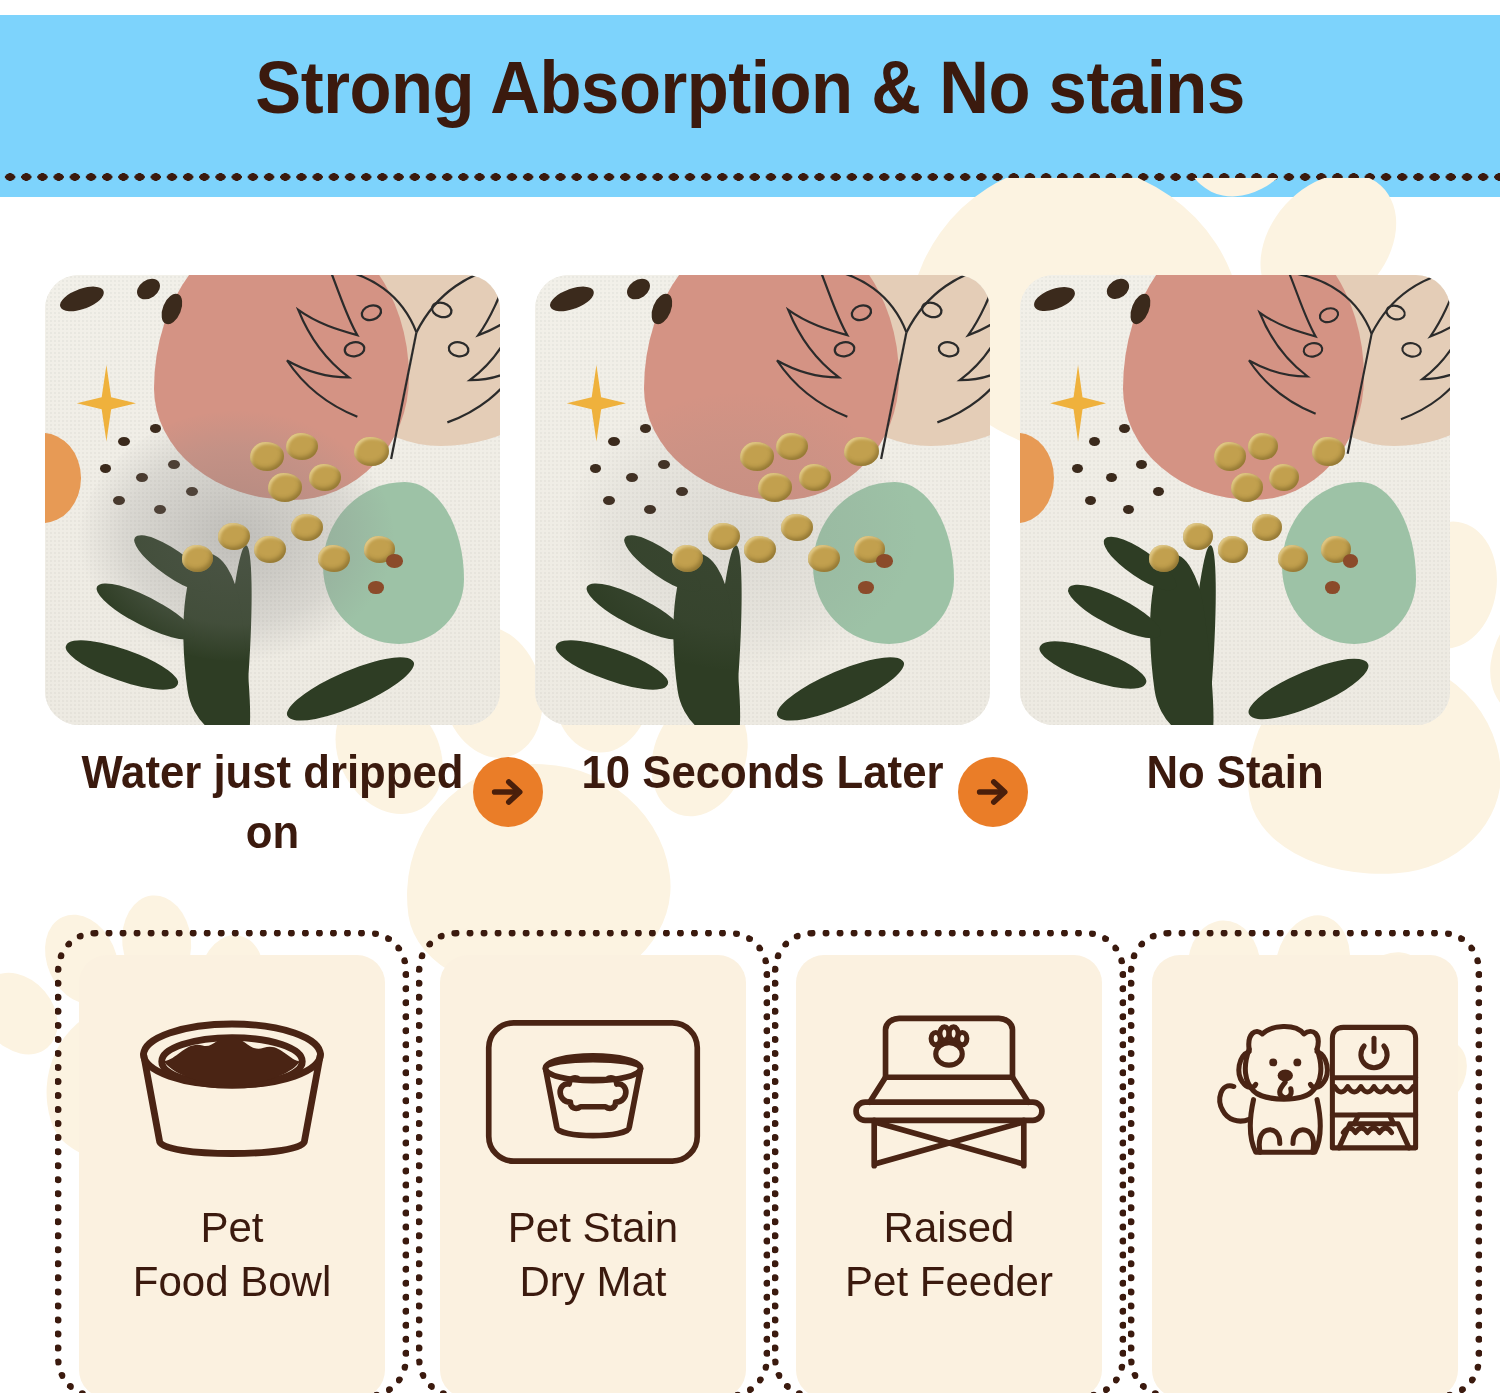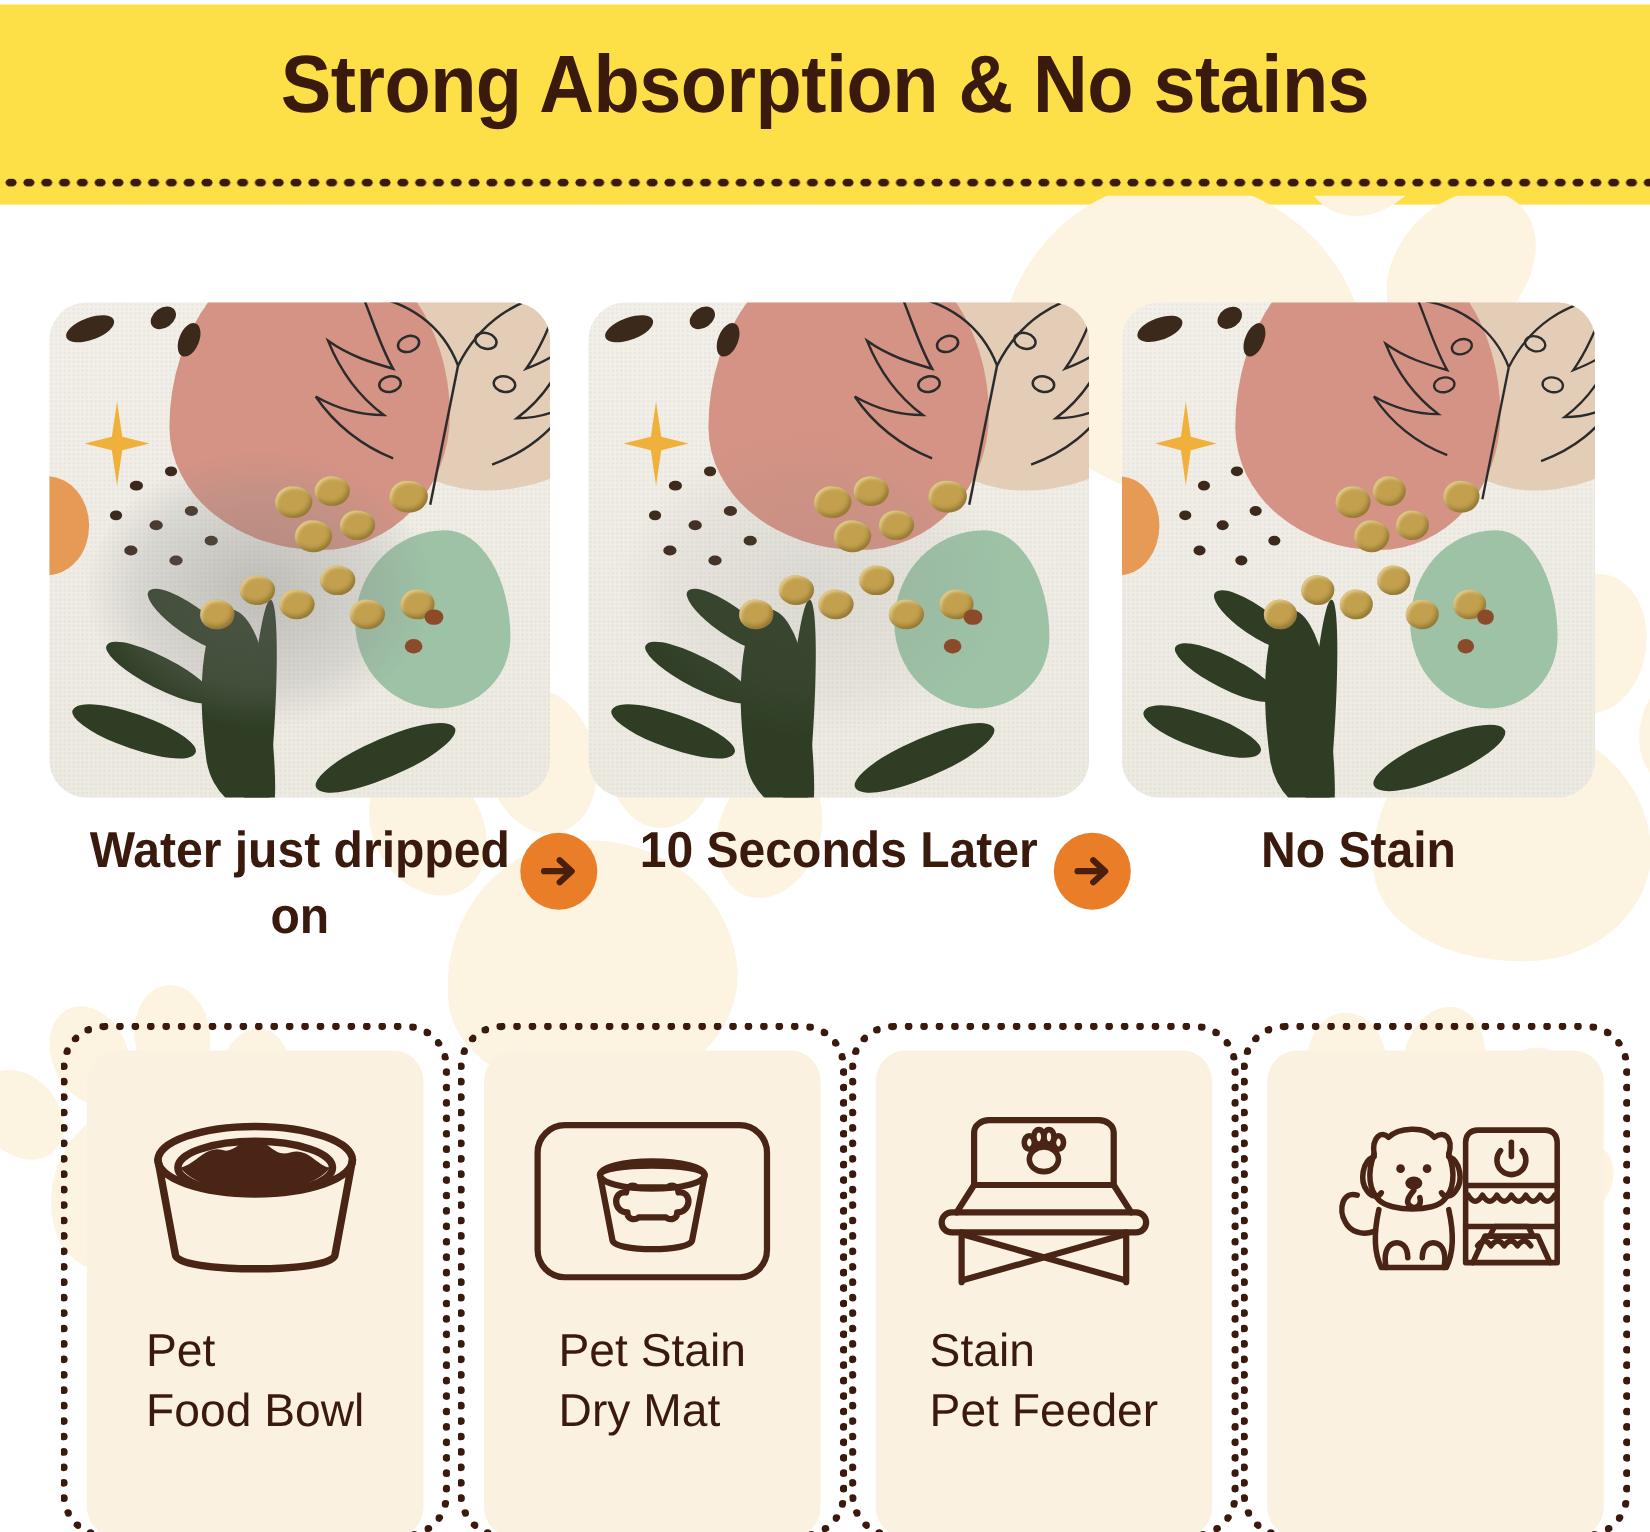--- a/index.html
+++ b/index.html
@@ -8,23 +8,23 @@
   }
   body {
     width: 1500px; height: 1393px;
     position: relative;
     overflow: hidden;
     font-family: "Liberation Sans", sans-serif;
   }
 
   
   .header {
-    position: absolute; left: 0; top: 4px;
+    position: absolute; left: 0; top: 15px;
     width: 1500px; height: 182px;
-    background: #fde047;
+    background: #7dd3fc;
     overflow: hidden;
   }
   .header-title {
     position: absolute;
     left: 0; right: 0; top: 30px;
     text-align: center;
     font-family: "Liberation Sans Narrow", "Liberation Sans", sans-serif;
     font-weight: bold;
     font-size: 74px;
     letter-spacing: -0.5px;
@@ -275,21 +275,21 @@
     width: 230px; height: 170px;
     display: flex; align-items: center; justify-content: center;
   }
   .card-icon svg { width: 100%; height: 100%; }
   .card-label {
     margin-top: 24px;
     font-size: 42px;
     line-height: 54px;
     font-weight: normal;
     color: #3B1A0E;
-    text-align: left;
+    text-align: center;
     white-space: pre-line;
   }
 </style>
 </head>
 <body>
 
 <div class="header">
   <div class="header-title">Strong Absorption &amp; No stains</div>
   <div class="header-dots"></div>
 </div>
@@ -553,21 +553,21 @@
           <path d="M36 102 L164 138 M164 102 L36 138"></path>
           <g transform="translate(100,36) scale(0.9)">
             <ellipse cx="0" cy="6" rx="13" ry="11"></ellipse>
             <ellipse cx="-13" cy="-9" rx="4.5" ry="6"></ellipse>
             <ellipse cx="-4.5" cy="-14" rx="4.5" ry="6.5"></ellipse>
             <ellipse cx="4.5" cy="-14" rx="4.5" ry="6.5"></ellipse>
             <ellipse cx="13" cy="-9" rx="4.5" ry="6"></ellipse>
           </g>
         </svg>
       </div>
-      <div class="card-label">Stain
+      <div class="card-label">Raised
 Pet Feeder</div>
     </div>
   </div>
 
   <div class="card card-4">
     <div class="card-inner">
       <div class="card-icon">
         <svg viewBox="0 0 210 150" fill="none" stroke="#4A2414" stroke-width="4.6" stroke-linecap="round" stroke-linejoin="round">
 
           <path d="M40 70 C28 66 24 82 30 92 C34 100 44 104 54 100"></path>

